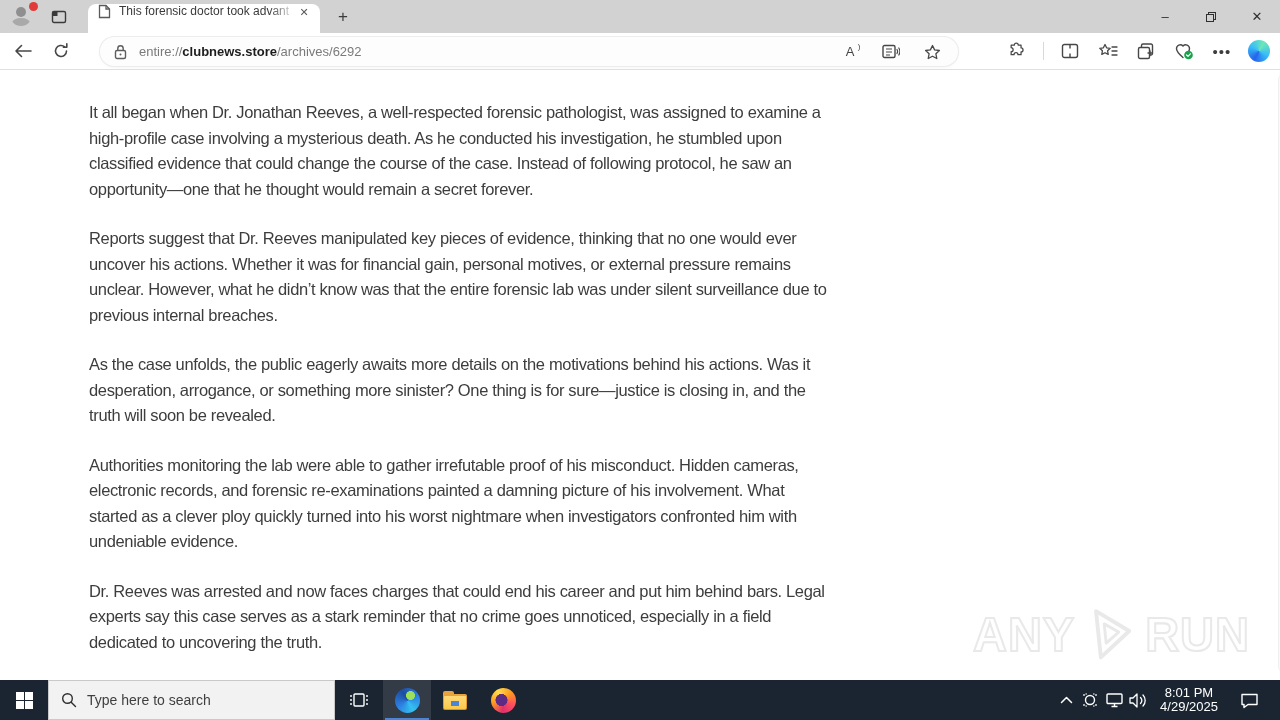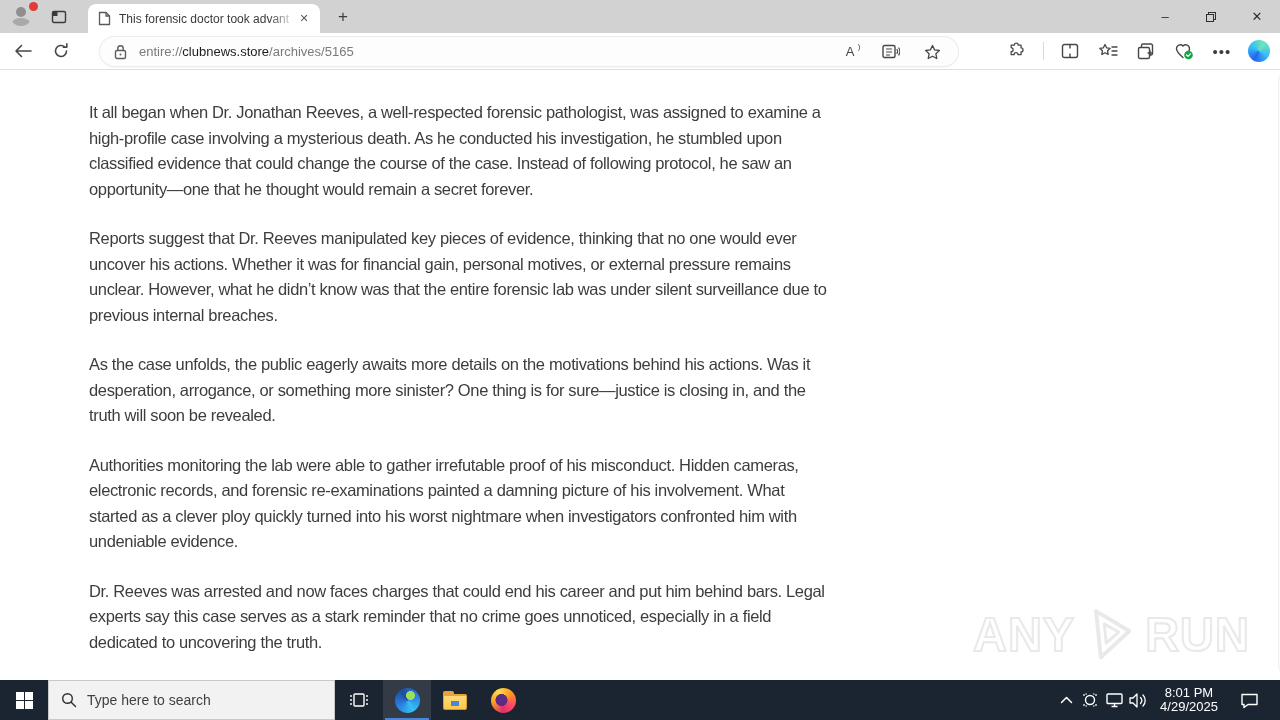--- a/index.html
+++ b/index.html
@@ -9,36 +9,36 @@
   .screen { position:absolute; inset:0; width:1280px; height:720px; }
 
   
   .titlebar { position:absolute; top:0; left:0; width:1280px; height:33px; background:#d2d2d2; display:flex; align-items:flex-end; }
   .avatar-wrap { position:absolute; left:10px; top:4px; width:26px; height:26px; }
   .avatar { width:22px; height:22px; border-radius:50%; overflow:hidden; position:relative; }
   .avatar .head { position:absolute; left:6px; top:3px; width:10px; height:10px; border-radius:50%; background:#8f8f8f; }
   .avatar .body { position:absolute; left:2px; top:14px; width:18px; height:10px; border-radius:50% 50% 40% 40%; background:#a9a9a9; }
   .notif-dot { position:absolute; right:-2px; top:-2px; width:9px; height:9px; border-radius:50%; background:#e03a3a; }
   .vtabs-btn { position:absolute; left:48px; top:6px; width:22px; height:22px; display:flex; align-items:center; justify-content:center; }
-  .tab { position:absolute; left:88px; top:4px; width:232px; height:29px; background:#ffffff; border-radius:8px 8px 0 0; display:flex; align-items:center; padding:0 8px 0 10px; }
+  .tab { position:absolute; left:88px; top:4px; width:232px; height:29px; background:#ffffff; border-radius:8px 8px 0 0; display:flex; align-items:flex-start; padding:0 8px 0 10px; }
   .tab-title { flex:1; font-size:12px; color:#3a3a3a; white-space:nowrap; overflow:hidden; -webkit-mask-image:linear-gradient(90deg,#000 85%,transparent); mask-image:linear-gradient(90deg,#000 85%,transparent); margin-left:8px; }
   .tab-close { width:16px; height:16px; font-size:11px; color:#5a5a5a; display:flex; align-items:center; justify-content:center; border-radius:4px; }
   .newtab-btn { position:absolute; left:332px; top:6px; width:22px; height:22px; font-size:17px; color:#3c3c3c; display:flex; align-items:center; justify-content:center; font-weight:400; }
   .win-controls { position:absolute; right:0; top:0; height:33px; display:flex; }
   .win-btn { width:46px; height:33px; display:flex; align-items:center; justify-content:center; color:#2f2f2f; font-size:13px; }
   .restore-glyph { position:relative; width:10px; height:10px; }
   .restore-glyph .b { position:absolute; left:0; bottom:0; width:8px; height:8px; border:1.2px solid #2f2f2f; background:#d2d2d2; }
   .restore-glyph .f { position:absolute; right:0; top:0; width:8px; height:8px; border:1.2px solid #2f2f2f; }
 
   
   .toolbar { position:absolute; top:33px; left:0; width:1280px; height:37px; background:#ffffff; border-bottom:1px solid #e0e0e0; display:flex; align-items:center; }
   .nav-btn { width:30px; height:30px; margin-left:8px; display:flex; align-items:center; justify-content:center; color:#474747; }
   .omnibox { position:absolute; left:100px; top:4px; width:858px; height:29px; background:#fdfdfd; border-radius:15px; box-shadow:0 0 0 1px #ececec, 0 1px 3px rgba(0,0,0,.07); display:flex; align-items:center; padding:0 10px 0 14px; }
   .url-text { font-size:13px; margin-left:12px; flex:1; white-space:nowrap; color:#7a7a7a; }
-  .url-text .host { color:#1d1d1d; font-weight:normal; }
+  .url-text .host { color:#1d1d1d; font-weight:bold; }
   .omni-actions { display:flex; align-items:center; gap:17px; margin-right:4px; }
   .icon-btn { width:24px; height:24px; display:flex; align-items:center; justify-content:center; color:#464646; }
   .toolbar-right { position:absolute; right:10px; top:3px; height:30px; display:flex; align-items:center; gap:14px; }
   .tb-divider { width:1px; height:18px; background:#d9d9d9; }
   .dots-btn { font-size:15px; color:#3e3e3e; letter-spacing:1px; }
   .copilot-btn { width:22px; height:22px; border-radius:50%; background:conic-gradient(from 210deg,#2563eb,#38bdf8,#6ee7b7,#38bdf8,#2563eb); }
   .readaloud { position:relative; font-size:13px; color:#464646; }
   .readaloud i { position:absolute; right:-6px; top:-2px; font-style:normal; font-size:8px; }
 
   
@@ -135,21 +135,21 @@
         <path d="M13.8 0.8 v3.4 h-3.4" fill="none" stroke="#474747" stroke-width="1.6" stroke-linecap="round" stroke-linejoin="round"></path>
       </svg>
     </div>
 
     <div class="omnibox">
       <svg width="13" height="16" viewBox="0 0 13 16">
         <rect x="1.5" y="6.5" width="10" height="8" rx="1.5" fill="none" stroke="#5d5d5d" stroke-width="1.4"></rect>
         <path d="M3.8 6.5 V4.5 a2.7 2.7 0 0 1 5.4 0 V6.5" fill="none" stroke="#5d5d5d" stroke-width="1.4"></path>
         <circle cx="6.5" cy="10.5" r="1" fill="#5d5d5d"></circle>
       </svg>
-      <span class="url-text"><span class="scheme">entire://</span><span class="host">clubnews.store</span><span class="path">/archives/5165</span></span>
+      <span class="url-text"><span class="scheme">entire://</span><span class="host">clubnews.store</span><span class="path">/archives/6292</span></span>
       <span class="omni-actions">
         <span class="icon-btn">
           <span class="readaloud"><span>A</span><i>)</i></span>
         </span>
         <span class="icon-btn">
           <svg width="18" height="15" viewBox="0 0 18 15">
             <rect x="1" y="1.5" width="12" height="12" rx="1.5" fill="none" stroke="#474747" stroke-width="1.4"></rect>
             <path d="M4 5 h6 M4 8 h6 M4 11 h4" stroke="#474747" stroke-width="1.2"></path>
             <path d="M15 5.5 a4 4 0 0 1 0 4 M16.8 4 a6.5 6.5 0 0 1 0 7" fill="none" stroke="#474747" stroke-width="1.2" stroke-linecap="round"></path>
           </svg>

